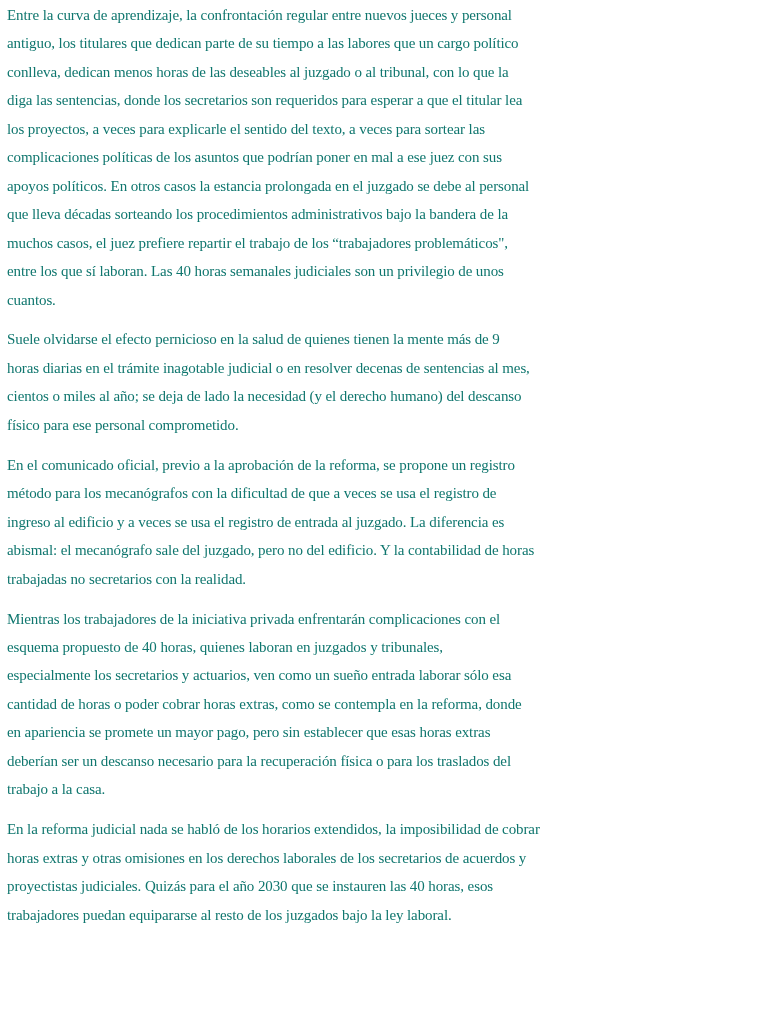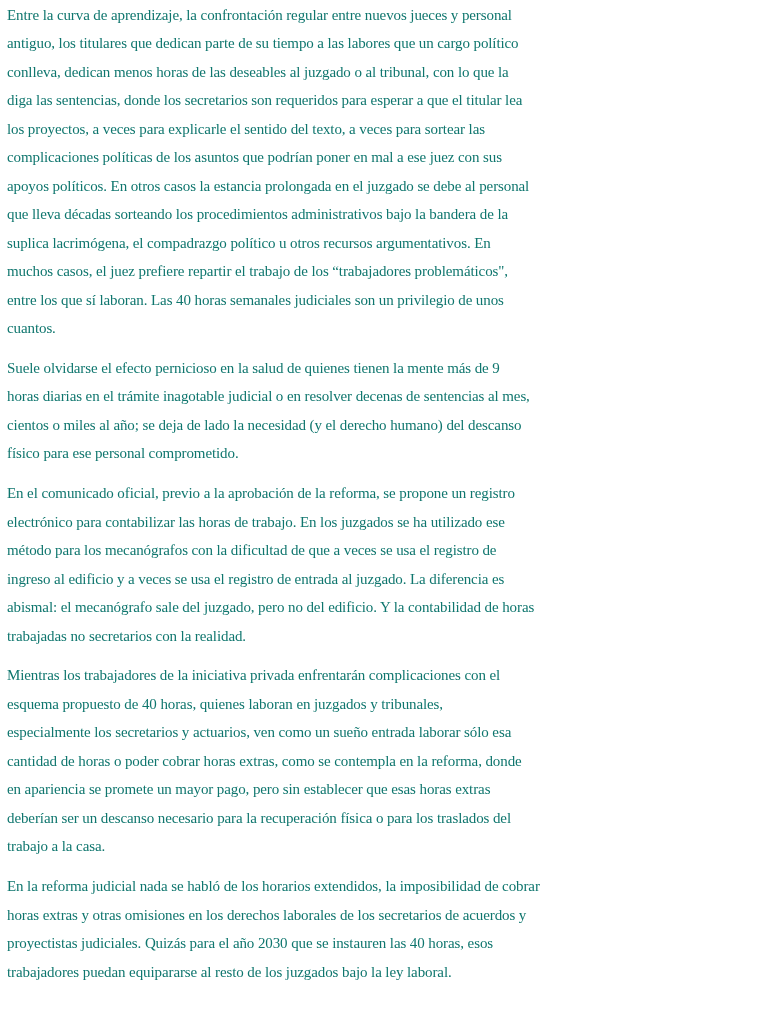--- a/index.html
+++ b/index.html
@@ -35,34 +35,32 @@
 <div class="article" style="color: rgb(46, 46, 46);">
     <div class="para">
       <div class="line">Entre la curva de aprendizaje, la confrontación regular entre nuevos jueces y personal</div>
       <div class="line">antiguo, los titulares que dedican parte de su tiempo a las labores que un cargo político</div>
       <div class="line">conlleva, dedican menos horas de las deseables al juzgado o al tribunal, con lo que la</div>
       <div class="line">diga las sentencias, donde los secretarios son requeridos para esperar a que el titular lea</div>
       <div class="line">los proyectos, a veces para explicarle el sentido del texto, a veces para sortear las</div>
       <div class="line">complicaciones políticas de los asuntos que podrían poner en mal a ese juez con sus</div>
       <div class="line">apoyos políticos. En otros casos la estancia prolongada en el juzgado se debe al personal</div>
       <div class="line">que lleva décadas sorteando los procedimientos administrativos bajo la bandera de la</div>
-      <div class="line">suplica lacrimógena, el compadrazgo político u otros recursos argumentativos. En</div>
       <div class="line">muchos casos, el juez prefiere repartir el trabajo de los “trabajadores problemáticos",</div>
       <div class="line">entre los que sí laboran. Las 40 horas semanales judiciales son un privilegio de unos</div>
       <div class="line">cuantos.</div>
     </div>
     <div class="para">
       <div class="line">Suele olvidarse el efecto pernicioso en la salud de quienes tienen la mente más de 9</div>
       <div class="line">horas diarias en el trámite inagotable judicial o en resolver decenas de sentencias al mes,</div>
       <div class="line">cientos o miles al año; se deja de lado la necesidad (y el derecho humano) del descanso</div>
       <div class="line">físico para ese personal comprometido.</div>
     </div>
     <div class="para">
       <div class="line">En el comunicado oficial, previo a la aprobación de la reforma, se propone un registro</div>
-      <div class="line">electrónico para contabilizar las horas de trabajo. En los juzgados se ha utilizado ese</div>
       <div class="line">método para los mecanógrafos con la dificultad de que a veces se usa el registro de</div>
       <div class="line">ingreso al edificio y a veces se usa el registro de entrada al juzgado. La diferencia es</div>
       <div class="line">abismal: el mecanógrafo sale del juzgado, pero no del edificio. Y la contabilidad de horas</div>
       <div class="line">trabajadas no secretarios con la realidad.</div>
     </div>
     <div class="para">
       <div class="line">Mientras los trabajadores de la iniciativa privada enfrentarán complicaciones con el</div>
       <div class="line">esquema propuesto de 40 horas, quienes laboran en juzgados y tribunales,</div>
       <div class="line">especialmente los secretarios y actuarios, ven como un sueño entrada laborar sólo esa</div>
       <div class="line">cantidad de horas o poder cobrar horas extras, como se contempla en la reforma, donde</div>

